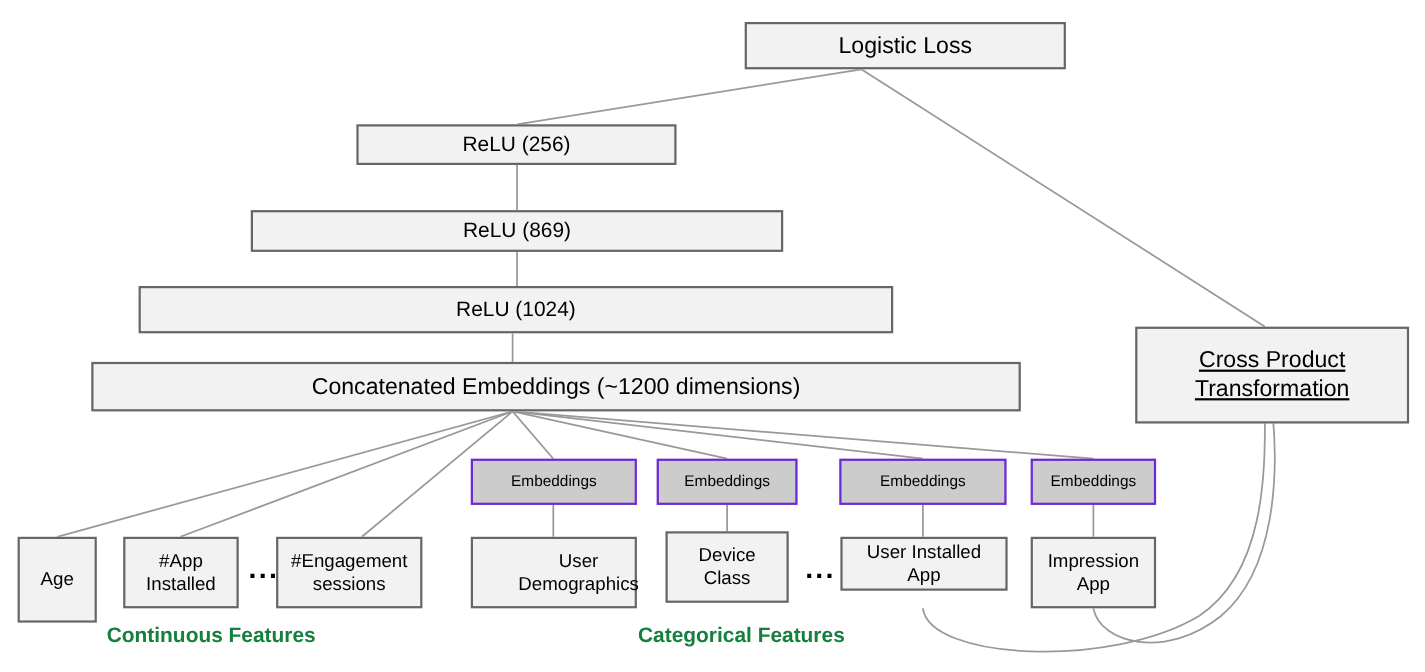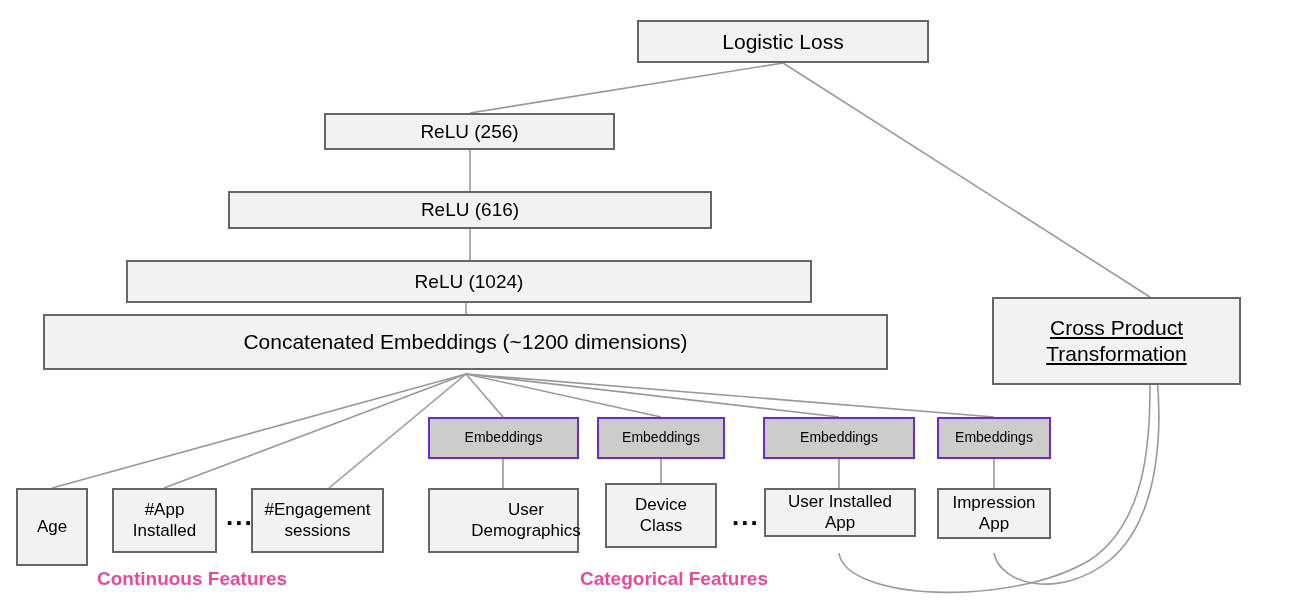--- a/index.html
+++ b/index.html
@@ -35,37 +35,37 @@
     text-align: center;
     line-height: 1.22;
     white-space: pre-line;
     z-index: 2;
   }
   .node.emb {
     background: #cccccc;
     border: 2px solid #6d28d9;
     font-size: 14px;
   }
-  .node.big    { font-size: 21px; }
+  .node.big    { font-size: 21px; margin-left: 40px; }
   .node.medium { font-size: 19px; }
   .node.feat   { font-size: 17px; }
   .ellipsis {
     position: absolute;
     font-size: 26px;
     font-weight: bold;
     letter-spacing: 2px;
     color: #000000;
     z-index: 2;
     line-height: 1;
   }
   .grouplabel {
     position: absolute;
     font-size: 19px;
     font-weight: bold;
-    color: #ec4899;
+    color: #15803d;
     white-space: nowrap;
     z-index: 2;
   }
 </style>
 </head>
 <body>
 
 <div id="canvas">
   <svg id="wires" viewBox="0 0 1295 611">
       <path d="M 470,113 L 783,63" fill="none" stroke="#999999" stroke-width="1.6"></path>
@@ -83,40 +83,40 @@
       <path d="M 503,488 L 503,459" fill="none" stroke="#999999" stroke-width="1.6"></path>
       <path d="M 661,488 L 661,459" fill="none" stroke="#999999" stroke-width="1.6"></path>
       <path d="M 839,488 L 839,459" fill="none" stroke="#999999" stroke-width="1.6"></path>
       <path d="M 994,488 L 994,459" fill="none" stroke="#999999" stroke-width="1.6"></path>
       <path d="M 839,553 C 845,600 1010,608 1090,560 C 1150,520 1150,430 1150,377" fill="none" stroke="#999999" stroke-width="1.6"></path>
       <path d="M 994,553 C 1000,585 1060,600 1110,560 C 1160,518 1162,430 1157,377" fill="none" stroke="#999999" stroke-width="1.6"></path>
     </svg>
   <div id="nodes-layer">
       <div class="node big" style="left: 637px; top: 20px; width: 292px; height: 43px;">Logistic Loss</div>
       <div class="node medium" style="left: 324px; top: 113px; width: 291px; height: 37px;">ReLU (256)</div>
-      <div class="node medium" style="left: 228px; top: 191px; width: 484px; height: 38px;">ReLU (616)</div>
+      <div class="node medium" style="left: 228px; top: 191px; width: 484px; height: 38px;">ReLU (869)</div>
       <div class="node medium" style="left: 126px; top: 260px; width: 686px; height: 43px;">ReLU (1024)</div>
-      <div class="node big" style="left: 43px; top: 314px; width: 845px; height: 56px;">Concatenated Embeddings (~1200 dimensions)</div>
+      <div class="node big" style="left: 43px; top: 329px; width: 845px; height: 45px;">Concatenated Embeddings (~1200 dimensions)</div>
       <div class="node big" style="left: 992px; top: 297px; width: 249px; height: 88px; text-decoration: underline;">Cross Product
 Transformation</div>
       <div class="node emb" style="left: 428px; top: 417px; width: 151px; height: 42px;">Embeddings</div>
       <div class="node emb" style="left: 597px; top: 417px; width: 128px; height: 42px;">Embeddings</div>
       <div class="node emb" style="left: 763px; top: 417px; width: 152px; height: 42px;">Embeddings</div>
       <div class="node emb" style="left: 937px; top: 417px; width: 114px; height: 42px;">Embeddings</div>
       <div class="node feat" style="left: 16px; top: 488px; width: 72px; height: 78px;">Age</div>
       <div class="node feat" style="left: 112px; top: 488px; width: 105px; height: 65px;">#App
 Installed</div>
       <div class="node feat" style="left: 251px; top: 488px; width: 133px; height: 65px;">#Engagement
 sessions</div>
       <div class="node feat" style="left: 428px; top: 488px; width: 151px; height: 65px; padding-left: 45px;">User
 Demographics</div>
       <div class="node feat" style="left: 605px; top: 483px; width: 112px; height: 65px;">Device
 Class</div>
       <div class="node feat" style="left: 764px; top: 488px; width: 152px; height: 49px;">User Installed
 App</div>
-      <div class="node feat" style="left: 937px; top: 488px; width: 114px; height: 51px;">Impression
+      <div class="node feat" style="left: 937px; top: 488px; width: 114px; height: 65px;">Impression
 App</div>
       <div class="ellipsis" style="left: 226px; top: 503px;">...</div>
       <div class="ellipsis" style="left: 732px; top: 503px;">...</div>
       <div class="grouplabel" style="left: 97px; top: 568px;">Continuous Features</div>
       <div class="grouplabel" style="left: 580px; top: 568px; text-align: right;">Categorical Features</div>
     </div>
 </div>
 
 </body></html>

